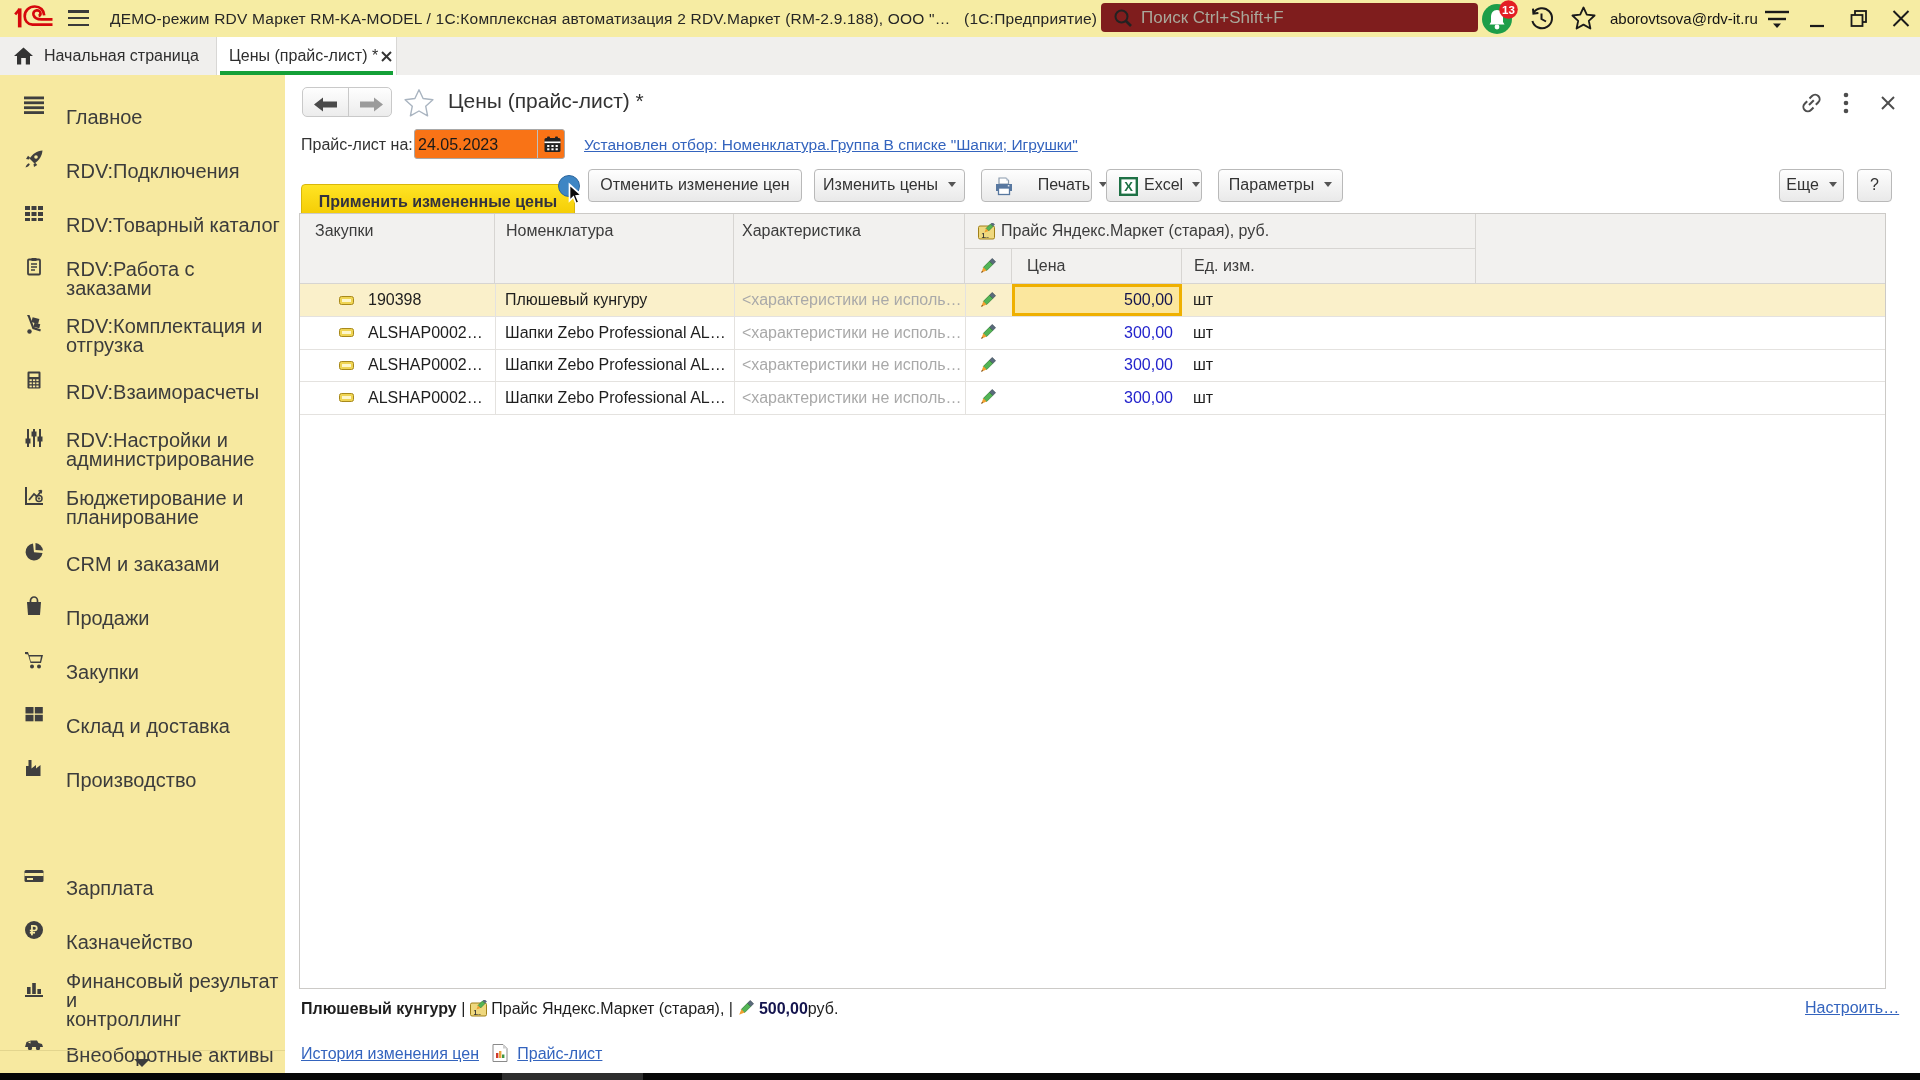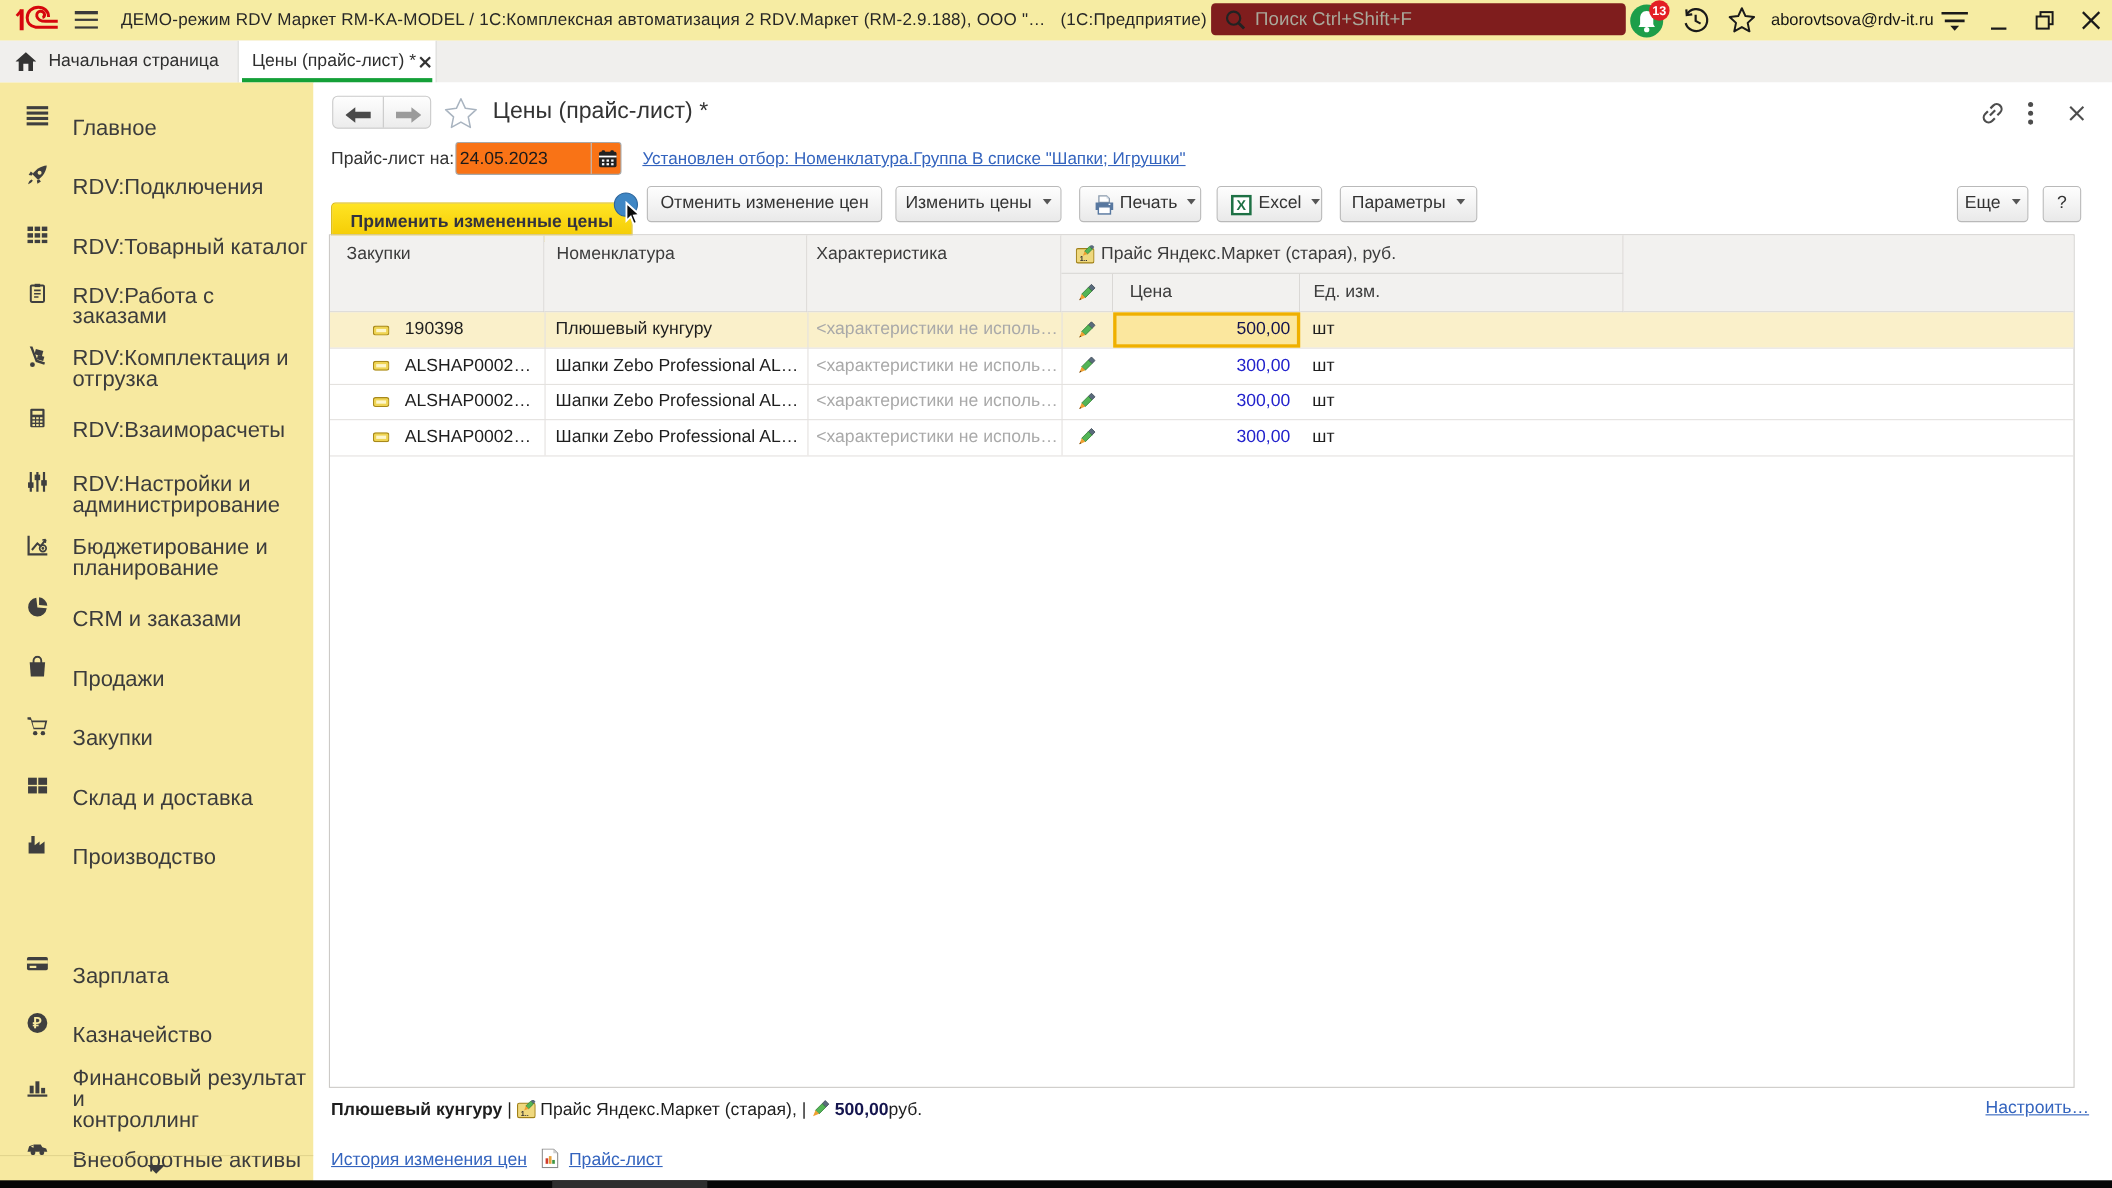--- a/index.html
+++ b/index.html
@@ -380,21 +380,21 @@
   <svg class="abs" style="left:280px;top:105px" width="20" height="26" viewBox="0 0 20 26">
     <path d="M4.5,4.5 L4.5,20.8 L8.4,17 L11,23.6 L14,22.3 L11.3,15.9 L16.6,15.4 Z" fill="#0b0b0b" stroke="#fff" stroke-width="1.7"></path>
   </svg>
   <div class="btn" style="left:303px;width:214px">
       <div class="cap">Отменить изменение цен</div>
     </div>
   <div class="btn" style="left:529px;width:151px">
       <div class="cap">Изменить цены<span class="drop"></span></div>
     </div>
   <div class="btn" style="left:696px;width:111px">
-      <div class="cap" style="text-align:left;left:36px">Печать<span class="drop" style="margin-left:9px"></span></div>
+      <div class="cap" style="text-align:center;left:36px">Печать<span class="drop" style="margin-left:9px"></span></div>
     <svg class="abs" style="left:12px;top:7px" width="20" height="19" viewBox="0 0 20 19">
         <path d="M5,1 L12,1 L14.5,3.5 L14.5,7 L5,7 Z" fill="#fff" stroke="#8A9AAC" stroke-width="1.2"></path>
         <path d="M12,1 L12,3.5 L14.5,3.5 Z" fill="#C6D0DC"></path>
         <path d="M2,7 L18,7 L18,14 L15.5,14 L15.5,11 L4.5,11 L4.5,14 L2,14 Z" fill="#5878A0"></path>
         <rect x="13.8" y="8.2" width="1.6" height="1.2" fill="#fff"></rect>
         <rect x="4.5" y="11" width="11" height="6.5" fill="#fff" stroke="#5878A0" stroke-width="1.3"></rect>
       </svg>
   </div>
   <div class="btn" style="left:821px;width:96px">
       <div class="cap" style="text-align:left;left:37px">Excel<span class="drop" style="margin-left:9px"></span></div>

